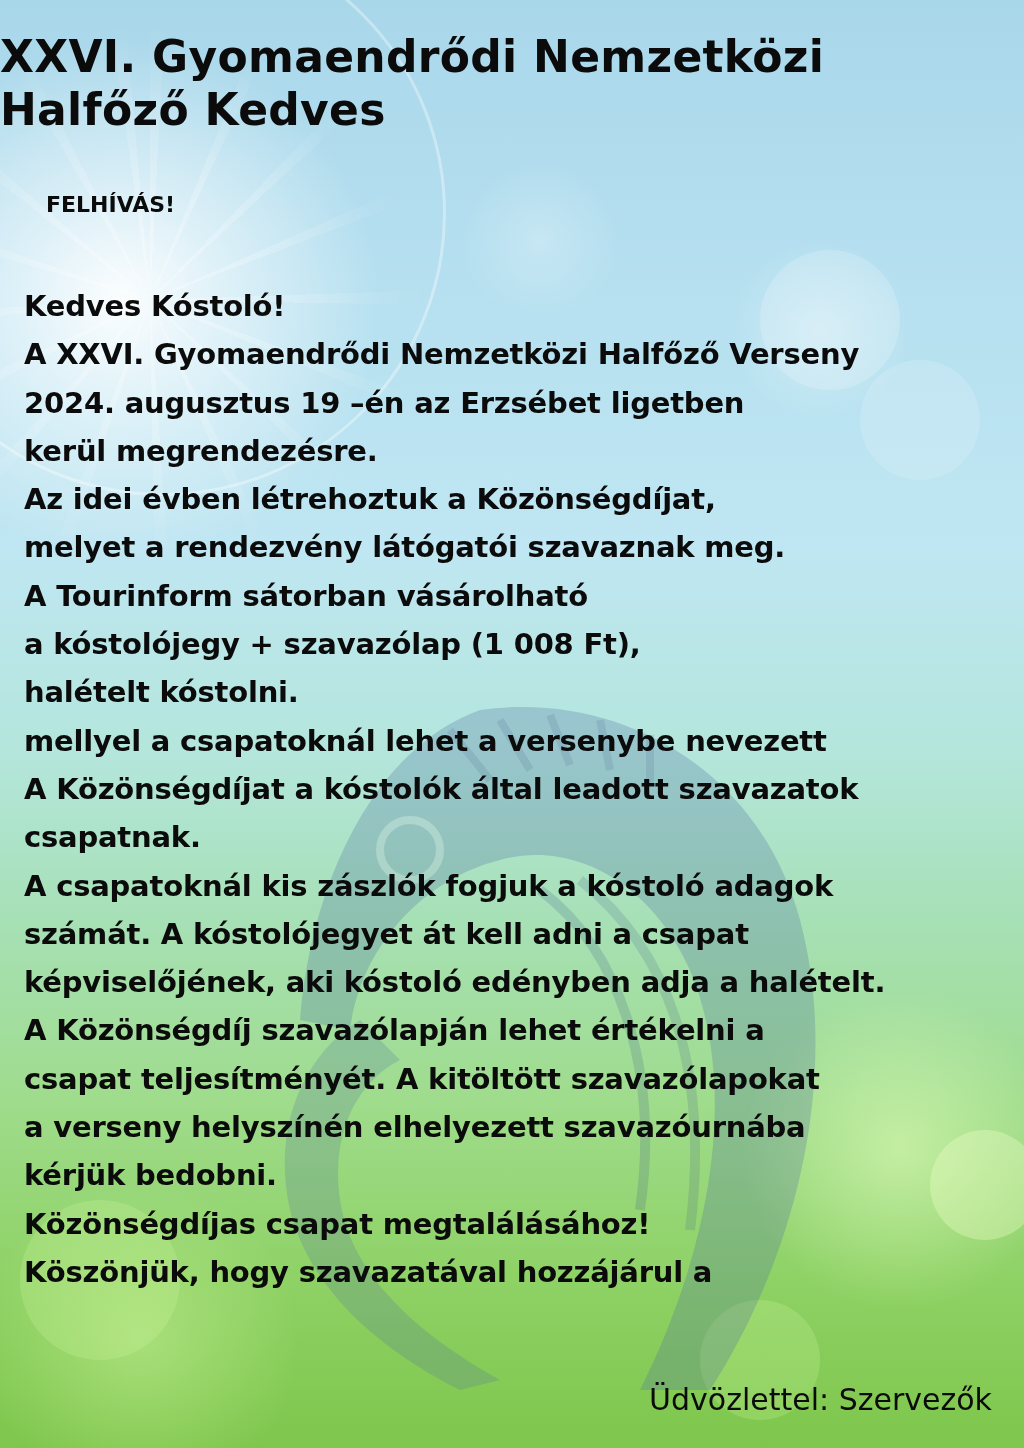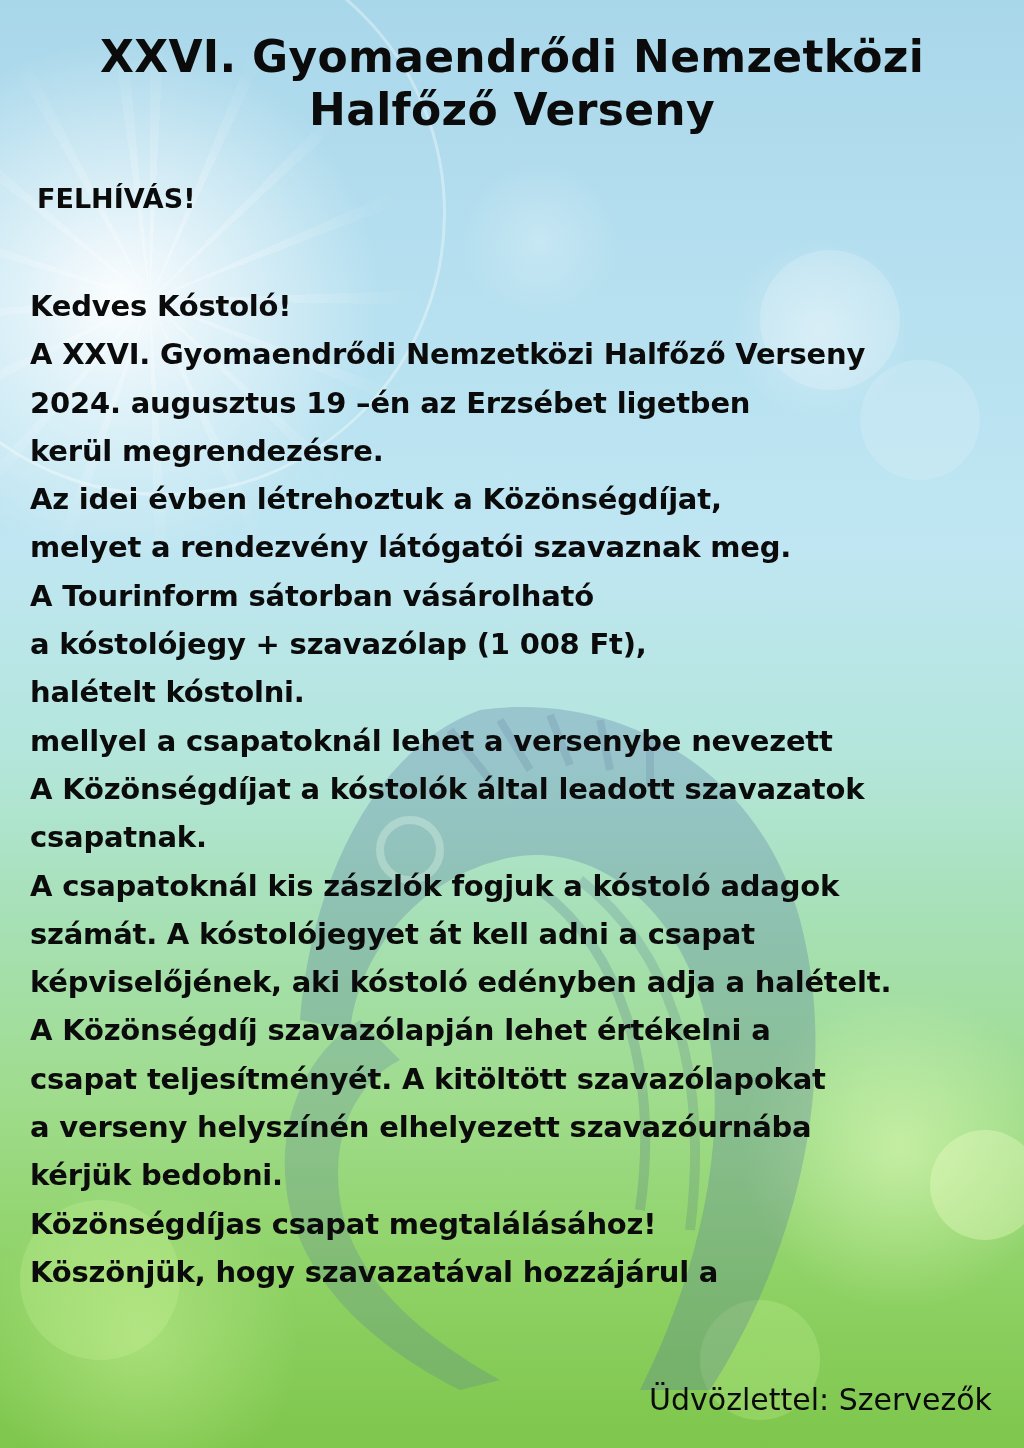--- a/index.html
+++ b/index.html
@@ -33,30 +33,30 @@
     }
     .fish {
       position: absolute; left: 240px; top: 690px; width: 620px; height: 720px;
       pointer-events: none; opacity: 0.5;
     }
     .bokeh { position: absolute; border-radius: 50%; pointer-events: none; }
     .content {
       position: absolute; left: 0; top: 0; width: 1024px; height: 1448px;
     }
     .title {
-      position: absolute; left: 0; width: 1024px; text-align: center;
+      position: absolute; left: 0; width: 1024px; text-align: left;
       top: 30px; font-weight: bold; font-size: 44px; line-height: 53px;
       color: #0b0b0b; letter-spacing: 0.3px; margin: 0;
     }
     .callout {
       position: absolute; left: 30px; top: 176px;
-      font-weight: bold; font-size: 27px; color: #0b0b0b; margin: 7px;
+      font-weight: bold; font-size: 22px; color: #0b0b0b; margin: 16px;
     }
     .body-text {
-      position: absolute; left: 30px; top: 282px; width: 980px;
+      position: absolute; left: 24px; top: 282px; width: 980px;
       margin: 0; padding: 0; list-style: none;
     }
     .body-text li {
       font-weight: bold; font-size: 29px; line-height: 48.3px;
       color: #0b0b0b; white-space: nowrap; letter-spacing: -0.2px;
     }
     .signoff {
       position: absolute; right: 32px; top: 1382px;
       font-weight: normal; font-size: 30px; color: #0b0b0b; margin: 0;
     }
@@ -78,21 +78,21 @@
   <path d="M120 330 C 70 360, 30 430, 50 520 C 70 600, 140 660, 220 700 L 260 690 C 170 640, 110 580, 100 510 C 90 440, 120 390, 160 370 Z" fill="#4f6fa0" opacity="0.45"></path>
   <circle cx="170" cy="160" r="30" fill="none" stroke="#ffffff" stroke-width="8" opacity="0.4"></circle>
   <path d="M300 200 C 380 260, 420 380, 400 520" fill="none" stroke="#3e5a8a" stroke-width="10" opacity="0.4"></path>
   <path d="M340 190 C 430 260, 470 380, 450 540" fill="none" stroke="#3e5a8a" stroke-width="10" opacity="0.35"></path>
   <path d="M210 40 L 250 90 M 260 30 L 290 80 M 310 25 L 330 75 M 360 30 L 370 80 M 410 45 L 410 95" stroke="#3e5a8a" stroke-width="8" opacity="0.4"></path>
 </svg>
 
 <div class="content">
   <h1 class="title">
     <div>XXVI. Gyomaendrődi Nemzetközi</div>
-    <div>Halfőző Verseny</div>
+    <div>Halfőző Kedves</div>
   </h1>
 
   <p class="callout">FELHÍVÁS!</p>
 
   <ul class="body-text">
     <li>Kedves Kóstoló!</li>
     <li>A XXVI. Gyomaendrődi Nemzetközi Halfőző Verseny</li>
     <li>2024. augusztus 19 –én az Erzsébet ligetben</li>
     <li>kerül megrendezésre.</li>
     <li>Az idei évben létrehoztuk a Közönségdíjat,</li>

